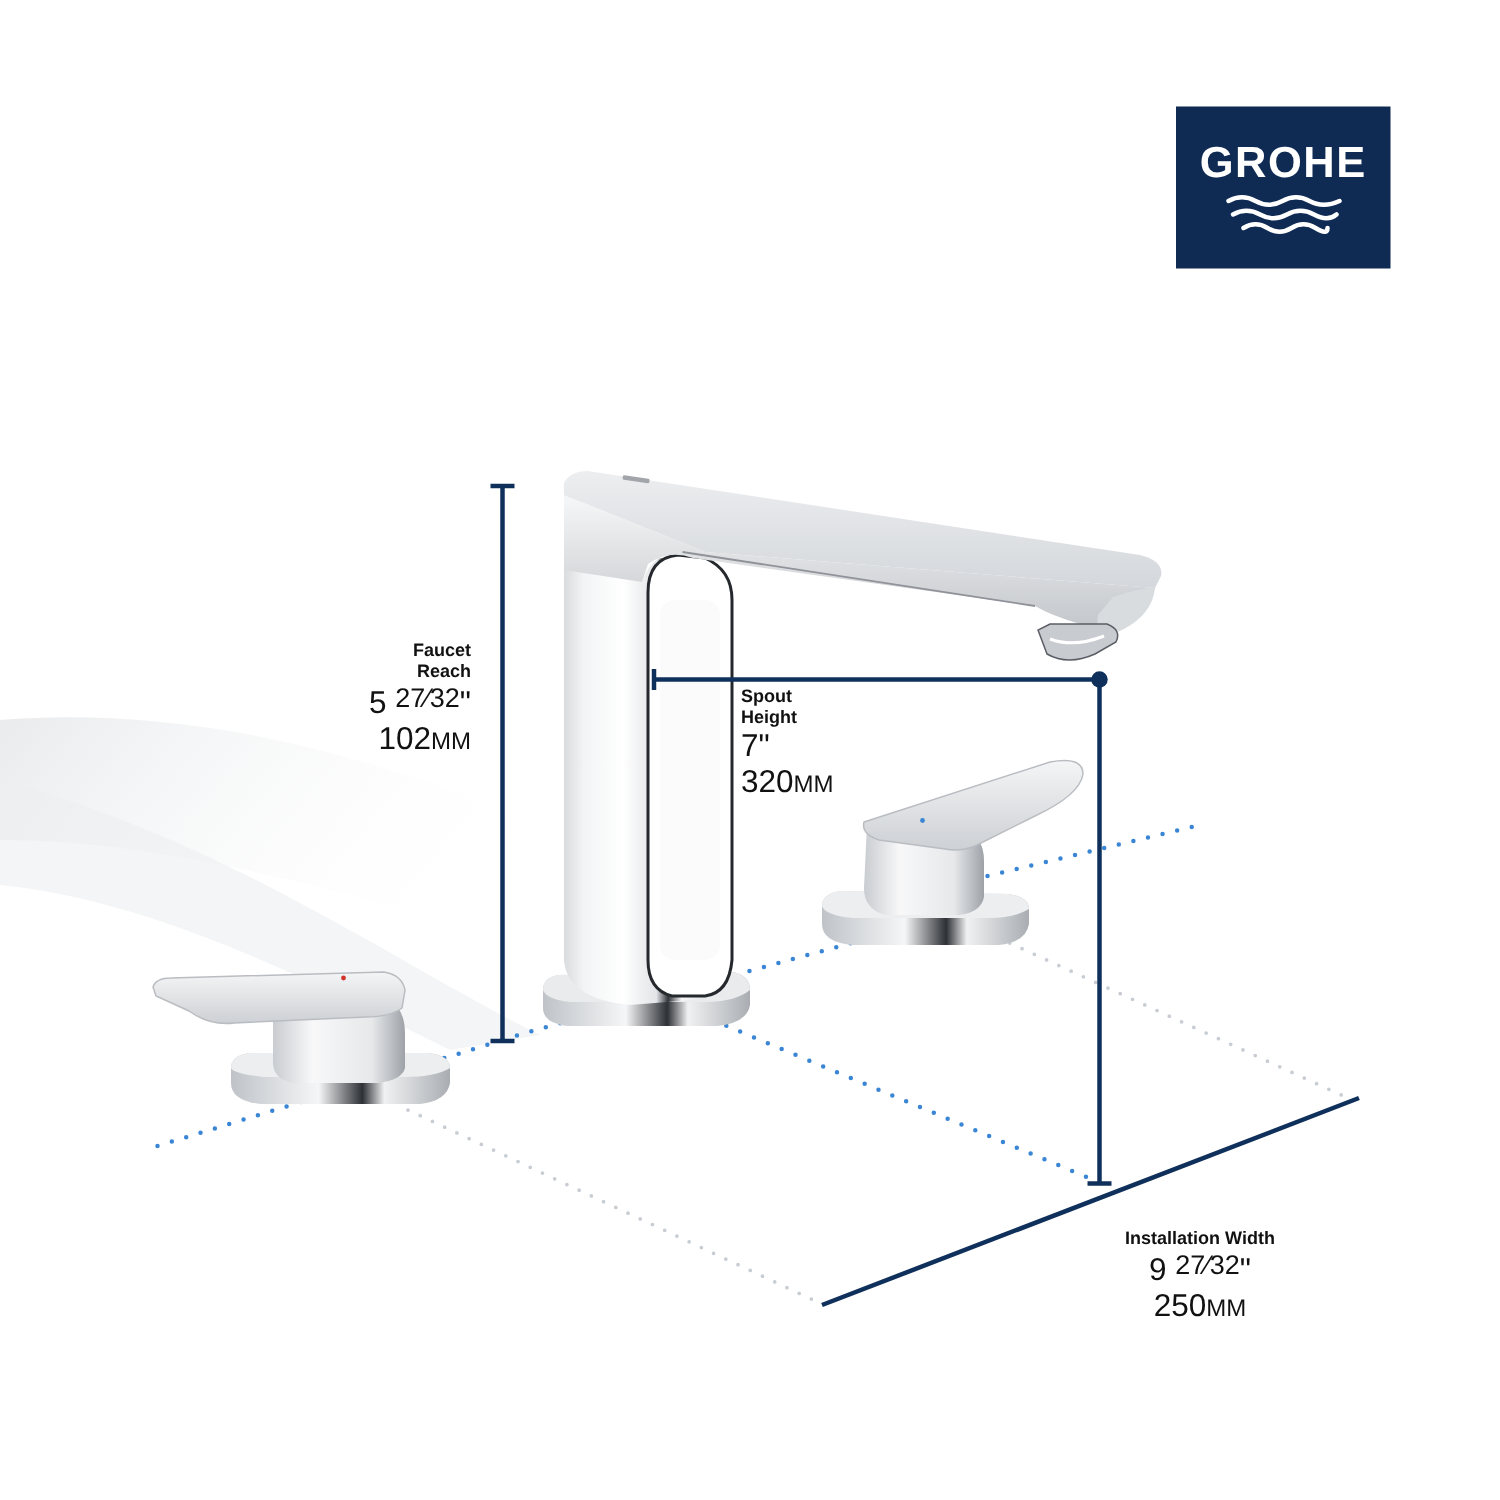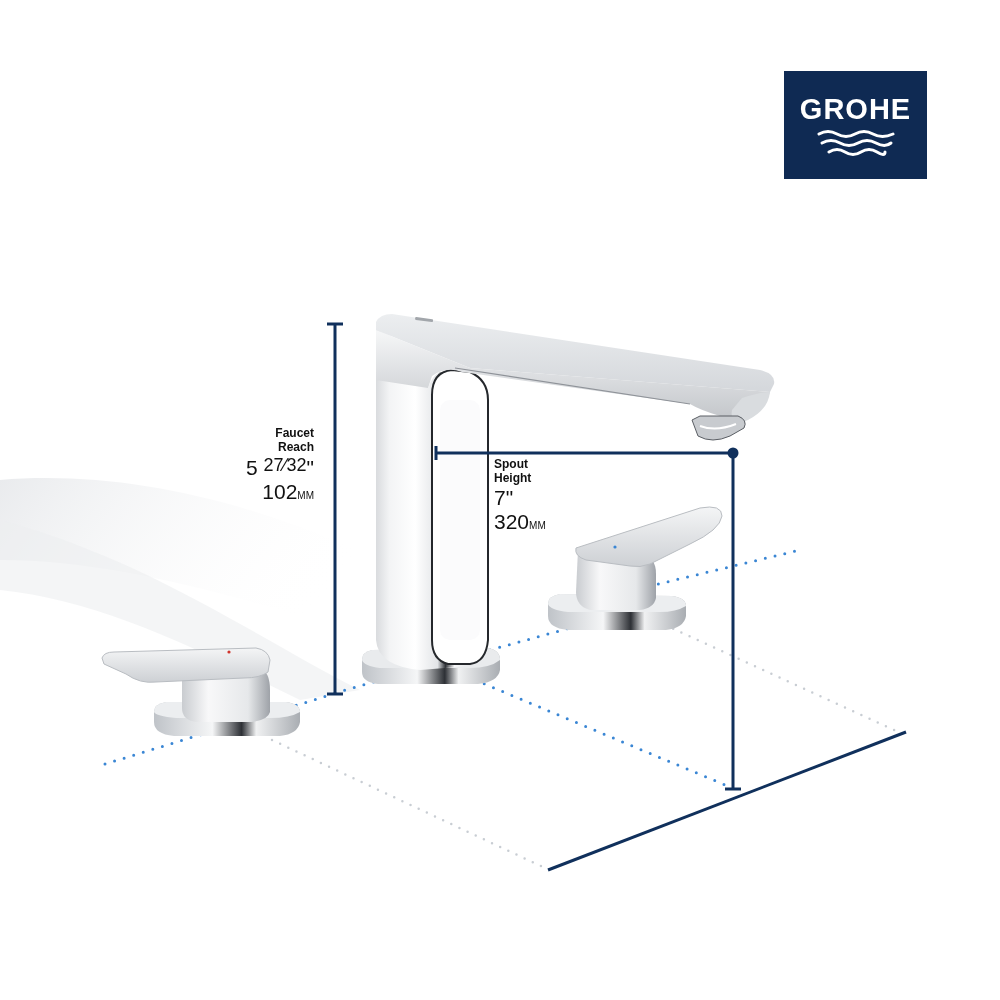--- a/index.html
+++ b/index.html
@@ -8,21 +8,21 @@
     #stage { position:absolute; left:0; top:0; width:1000px; height:1000px;padding-left:32px; }
     .logo { position:absolute; left:784px; top:71px; width:143px; height:108px;
             background:#0f2a53; color:#fff; }
     .logo .brand { position:absolute; left:0; width:100%; top:22px; text-align:center;
                    font-weight:bold; font-size:29px; letter-spacing:1px; }
     .logo svg { position:absolute; left:33px; top:58px; }
     .label { position:absolute; line-height:1.16; }
     .label .t { font-weight:bold; font-size:12px; display:block; }
     .label .v { font-size:21px; display:block; }
     .frac { font-size:18px; vertical-align:4px; letter-spacing:0; }
-    .mm { font-size:10px; }
+    .mm { font-size:16px; }
     .right { text-align:right; }
     .center { text-align:center; }
   </style>
 </head>
 <body>
 
 <div id="stage">
 
   <svg width="1000" height="1000" viewBox="0 0 1000 1000" style="position:absolute;left:0;top:0;">
     <defs>
@@ -157,14 +157,24 @@
     <span class="t">Height</span>
     <span class="v">
       <span>7</span><span>"</span>
     </span>
     <span class="v">
       <span>320</span><span class="mm">MM</span>
     </span>
   </div>
 
 
+  <div class="label center" style="left:690px; top:819px; width:220px;">
+    <span class="t">Installation Width</span>
+    <span class="v">
+      <span>9</span>
+      <span class="frac">27⁄32</span><span>"</span>
+    </span>
+    <span class="v">
+      <span>250</span><span class="mm">MM</span>
+    </span>
+  </div>
 
 </div>
 
 </body></html>

